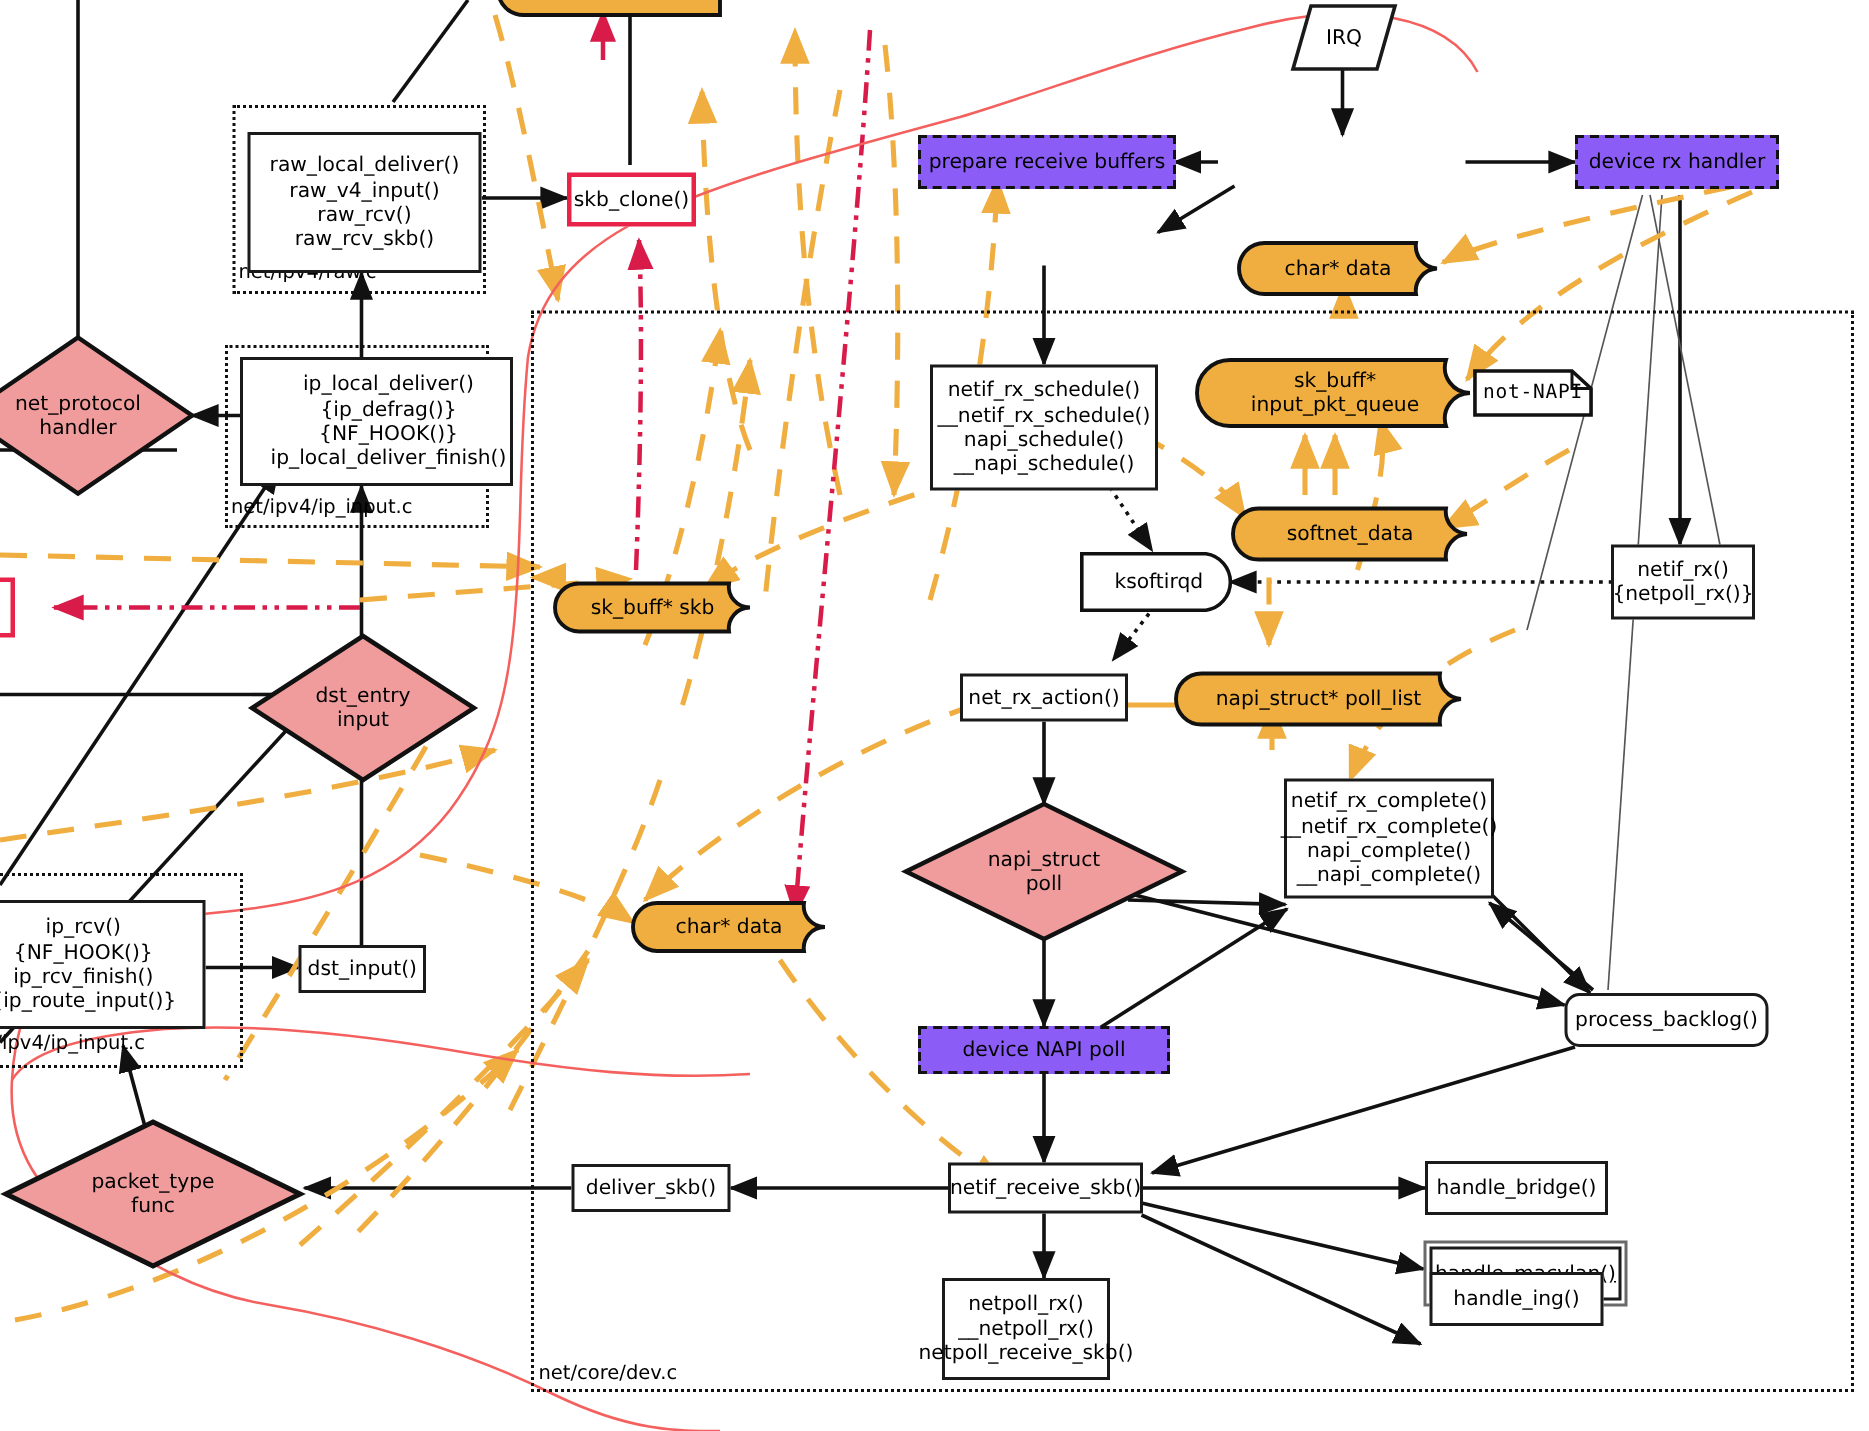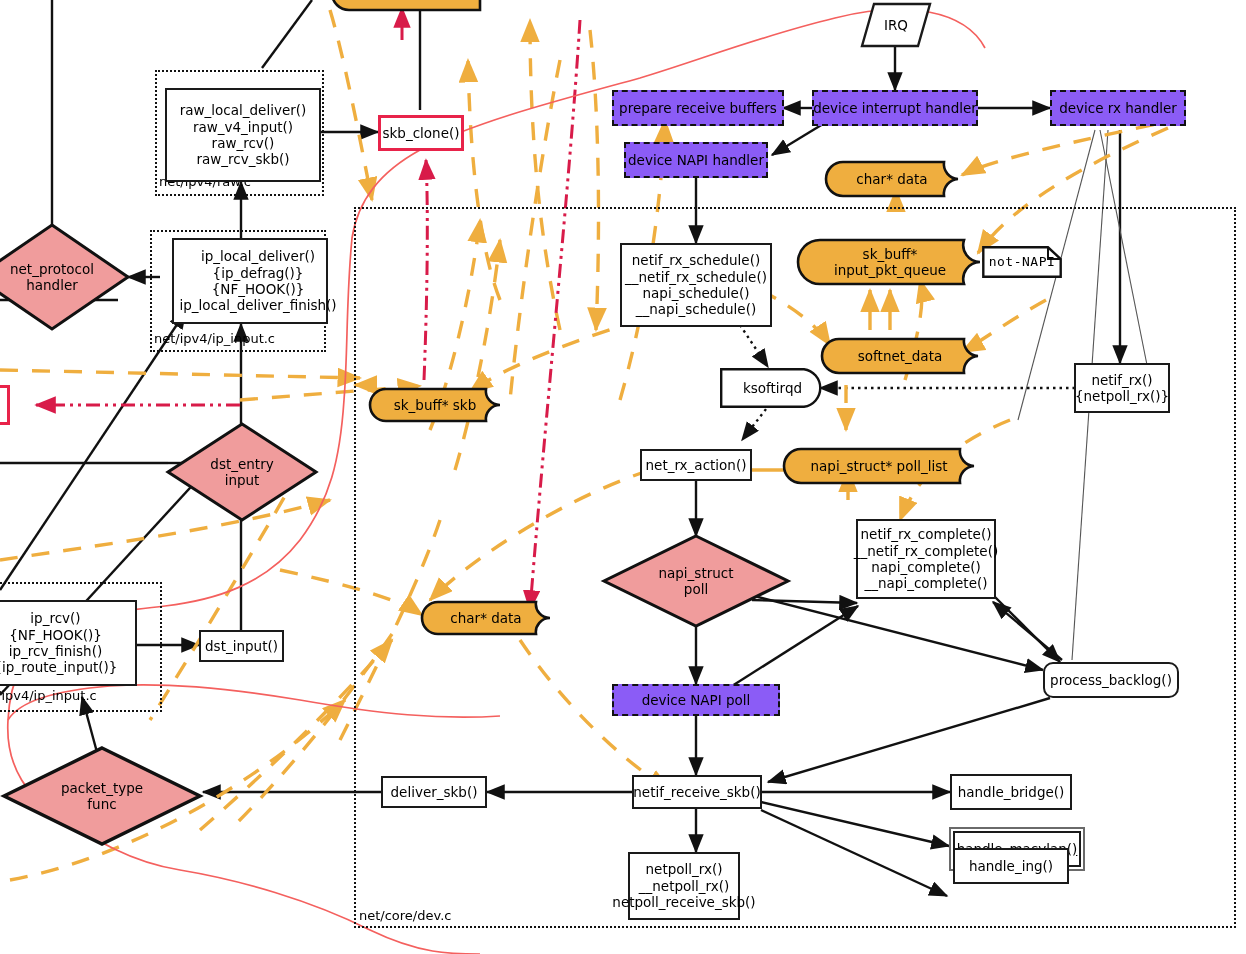--- a/index.html
+++ b/index.html
@@ -209,48 +209,42 @@
     <svg width="68" height="42" viewBox="0 0 68 42">
       <polygon points="12,0 68,0 56,42 0,42" fill="#fff" stroke="#1a1a1a" stroke-width="2.4"></polygon>
     </svg>
     <div class="shapetext">IRQ</div>
   </div>
 
   <div class="node devbox" style="left:612px;top:90px;width:172px;height:36px;">
     <span class="lbl">prepare receive buffers</span>
     </div>
 
-  <div class="node devbox" style="left:812px;top:90px;width:166px;height:36px;">
-    <span class="lbl">device interrupt handler</span>
-    </div>
 
   <div class="node devbox" style="left:1050px;top:90px;width:136px;height:36px;">
     <span class="lbl">device rx handler</span>
     </div>
 
-  <div class="node devbox" style="left:624px;top:142px;width:144px;height:36px;">
-    <span class="lbl">device NAPI handler</span>
-    </div>
 
   <div class="node devbox" style="left:612px;top:684px;width:168px;height:32px;">
     <span class="lbl">device NAPI poll</span>
     </div>
 
   <div class="node proc" style="left:165px;top:88px;width:156px;height:94px;">
     <span class="lbl">raw_local_deliver()
 raw_v4_input()
 raw_rcv()
 raw_rcv_skb()</span>
     </div>
 
   <div class="node crimson" style="left:378px;top:115px;width:86px;height:36px;">
     <span class="lbl">skb_clone()</span>
     </div>
 
-  <div class="node proc" style="left:172px;top:238px;width:156px;height:86px;padding-left:16px;">
+  <div class="node proc" style="left:160px;top:238px;width:182px;height:86px;padding-left:16px;">
     <span class="lbl">ip_local_deliver()
 {ip_defrag()}
 {NF_HOOK()}
 ip_local_deliver_finish()</span>
     </div>
 
   <div class="node crimson" style="left:-26px;top:385px;width:36px;height:40px;">
     </div>
 
   <div class="shapewrap" style="left:-24px;top:225px;width:152px;height:104px;">

